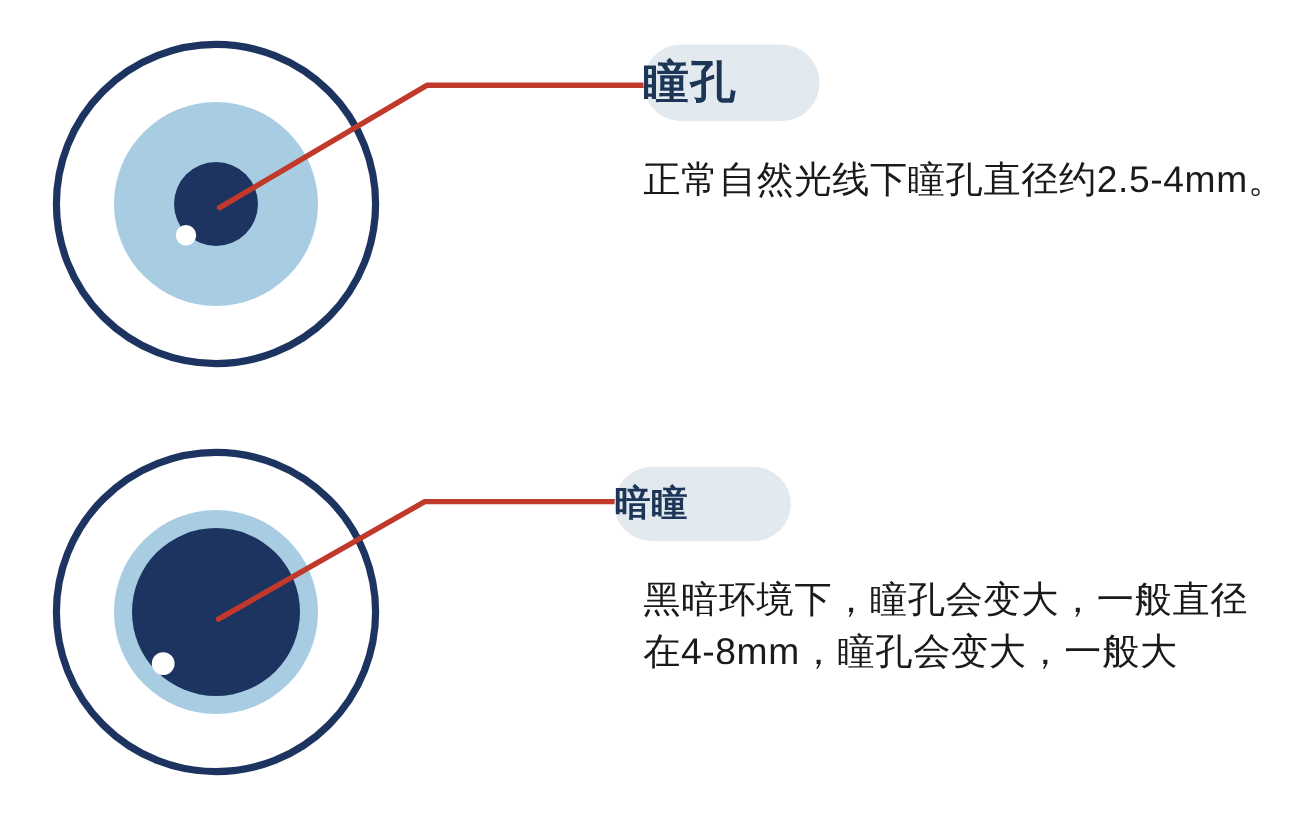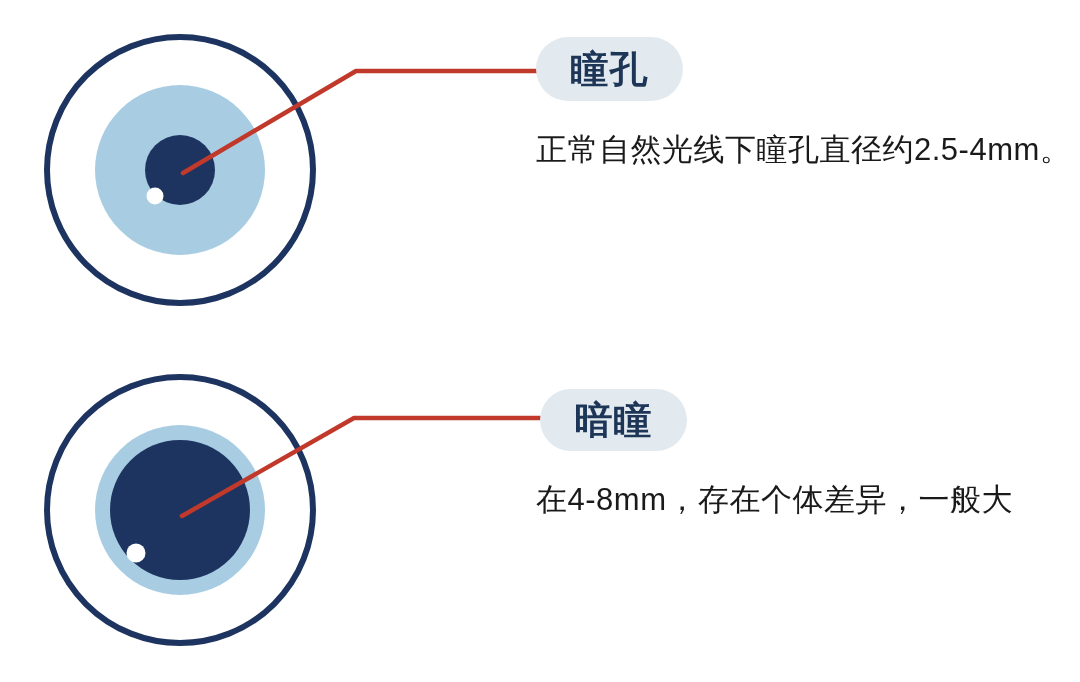--- a/index.html
+++ b/index.html
@@ -15,21 +15,21 @@
   
   .eye-figure { position:absolute; }
   .eye-svg { display:block; }
 
   
   .connector { position:absolute; left:0; top:0; width:1080px; height:682px; pointer-events:none; }
 
   
   .pill {
     position:absolute;
-    display:flex; align-items:center; justify-content:center;
+    display:flex; align-items:center; 
     background:#e3eaef;
     border-radius:999px;
     color:#1d3557;
     font-weight:bold;
     letter-spacing:1px;
   }
   .pill-text { line-height:1; }
 
   
   .body-text {
@@ -71,21 +71,22 @@
   </svg>
 
   <div class="pill" style="left:536px; top:37px; width:147px; height:64px; font-size:38px;">
     <span class="pill-text">瞳孔</span>
   </div>
 
   <div class="body-text" style="left:536px; top:128px; width:520px;">
     <div>正常自然光线下瞳孔直径约2.5-4mm。</div>
   </div>
 
-  <div class="pill" style="left:540px; top:389px; width:147px; height:62px; font-size:38px;">
+  <div class="pill" style="left:512px; top:389px; width:147px; height:62px; font-size:30px;">
     <span class="pill-text">暗瞳</span>
   </div>
 
   <div class="body-text" style="left:536px; top:478px; width:520px;">
-    <div>在4-8mm，存在个体差异，一般大</div>
+    <div>黑暗环境下，瞳孔会变大，一般直径</div>
+    <div>在4-8mm，瞳孔会变大，一般大</div>
   </div>
 
 </div>
 
 </body></html>

